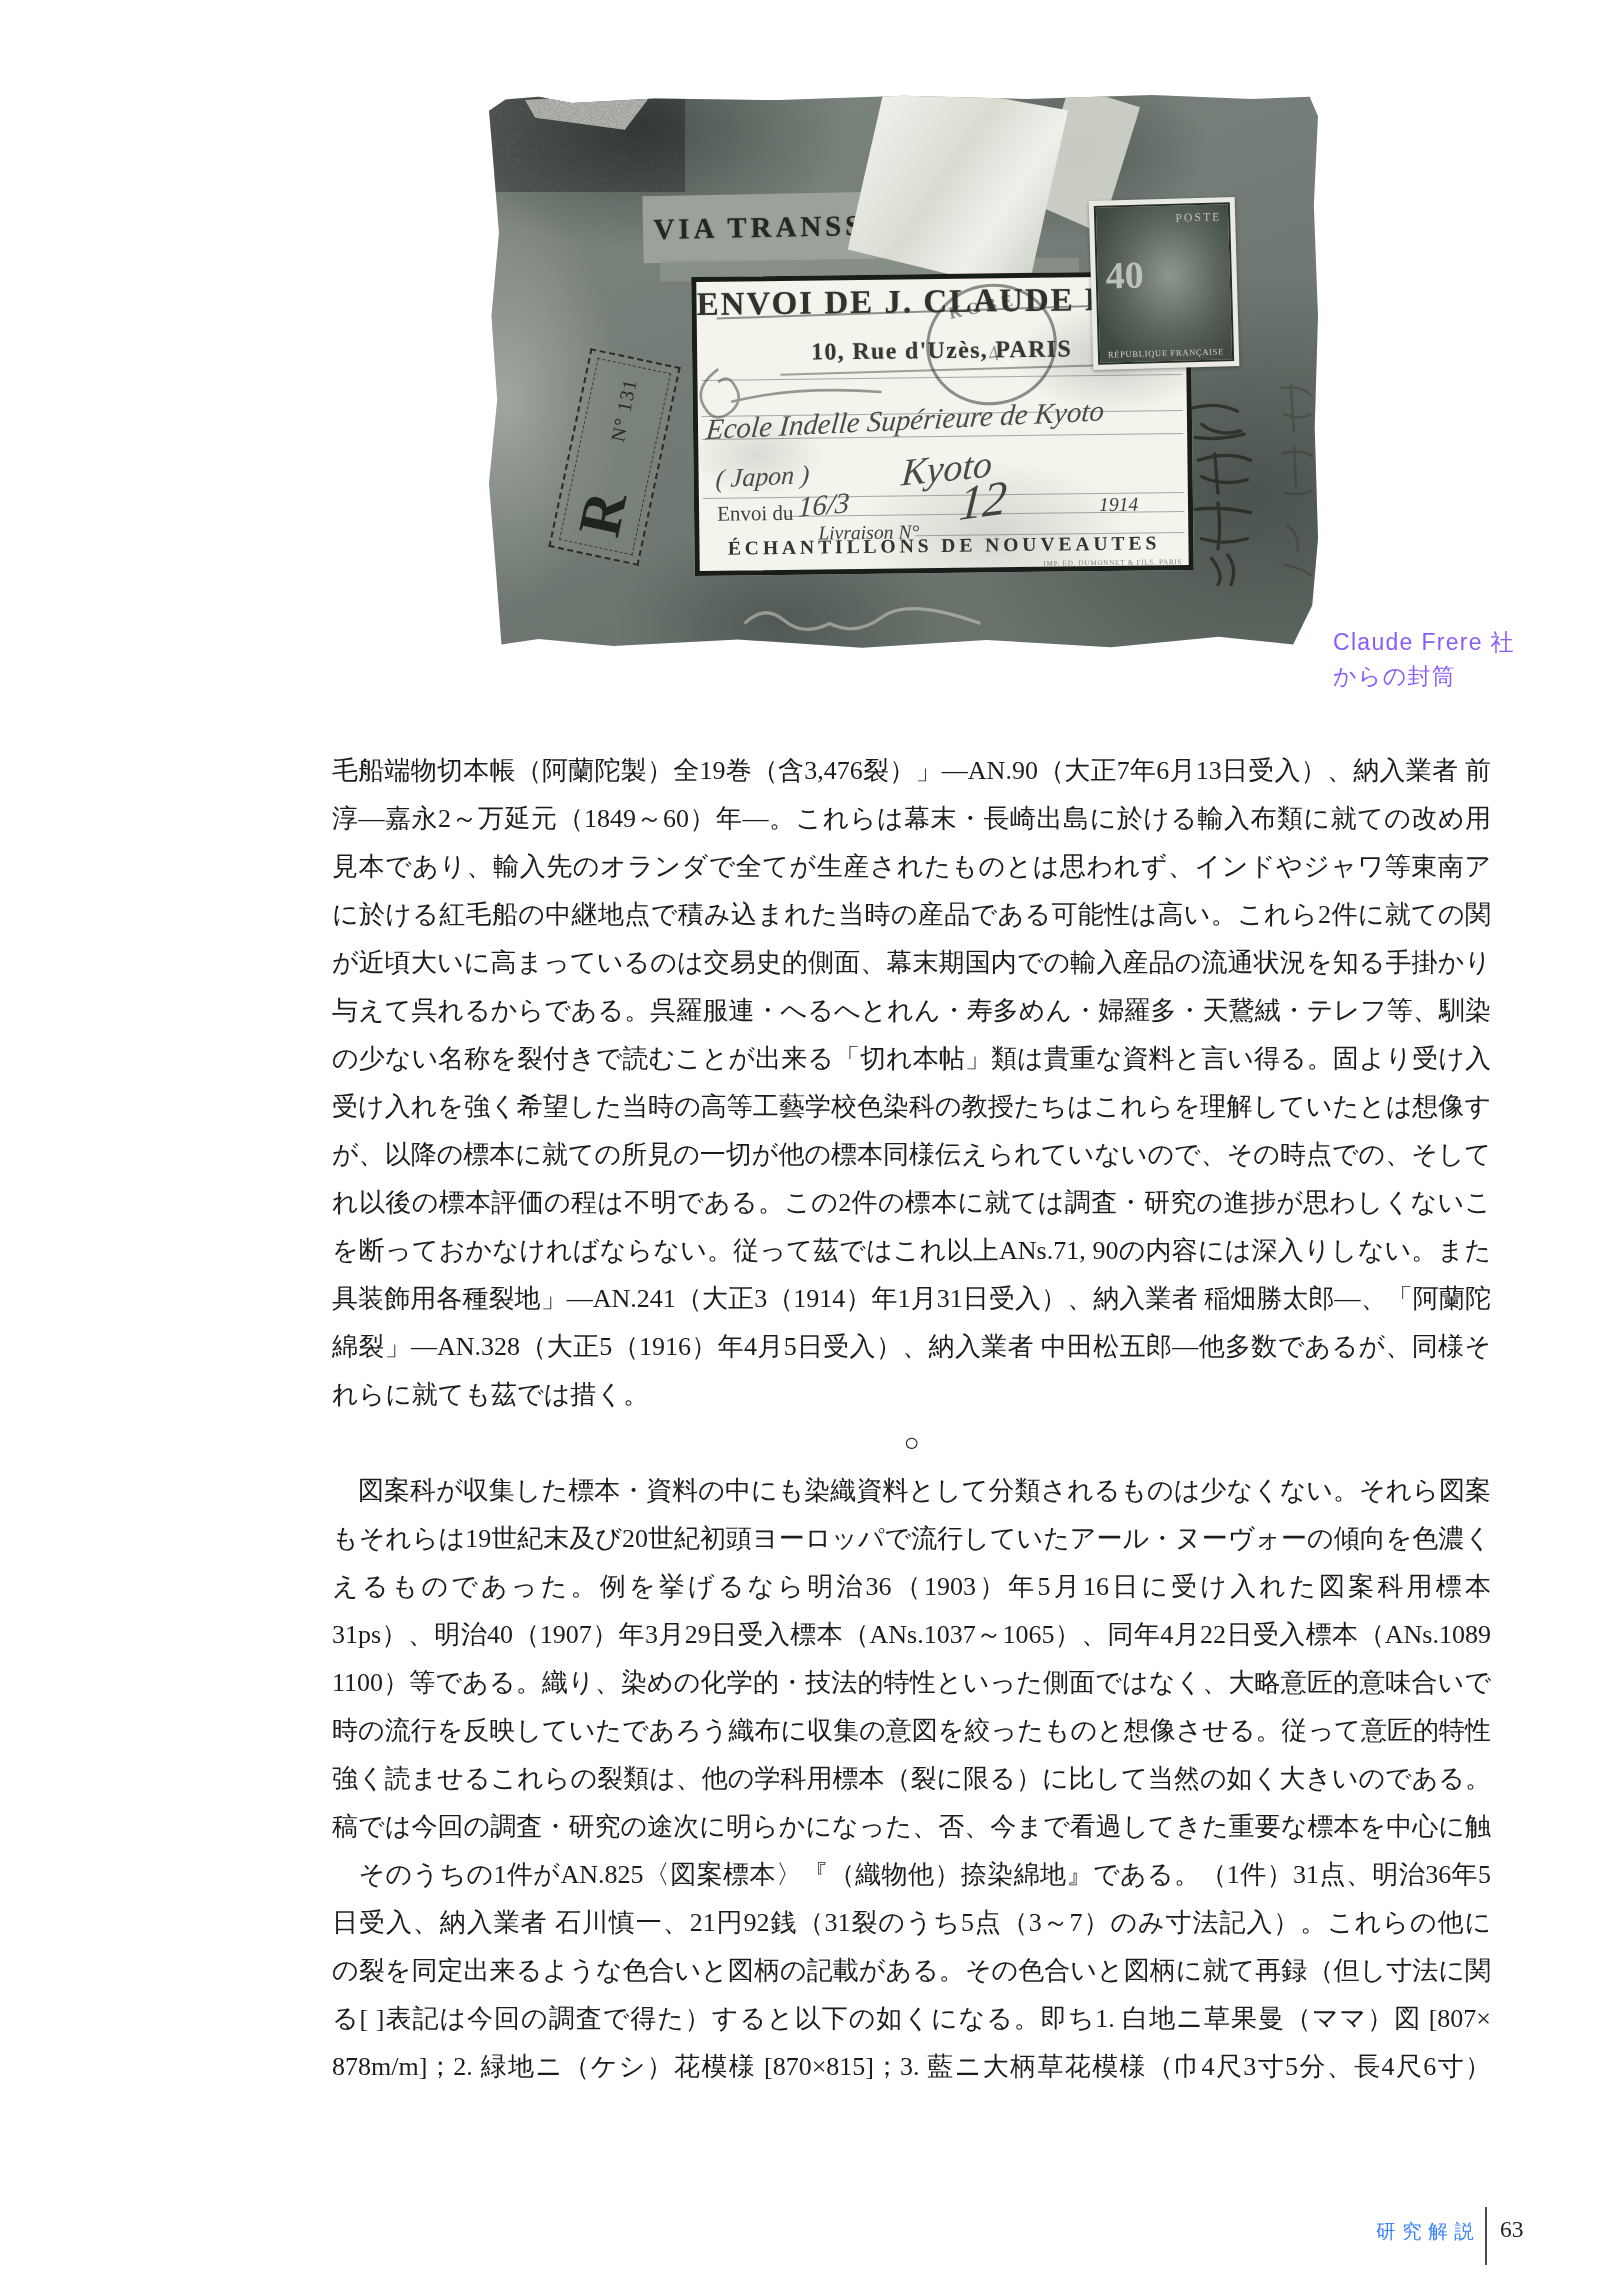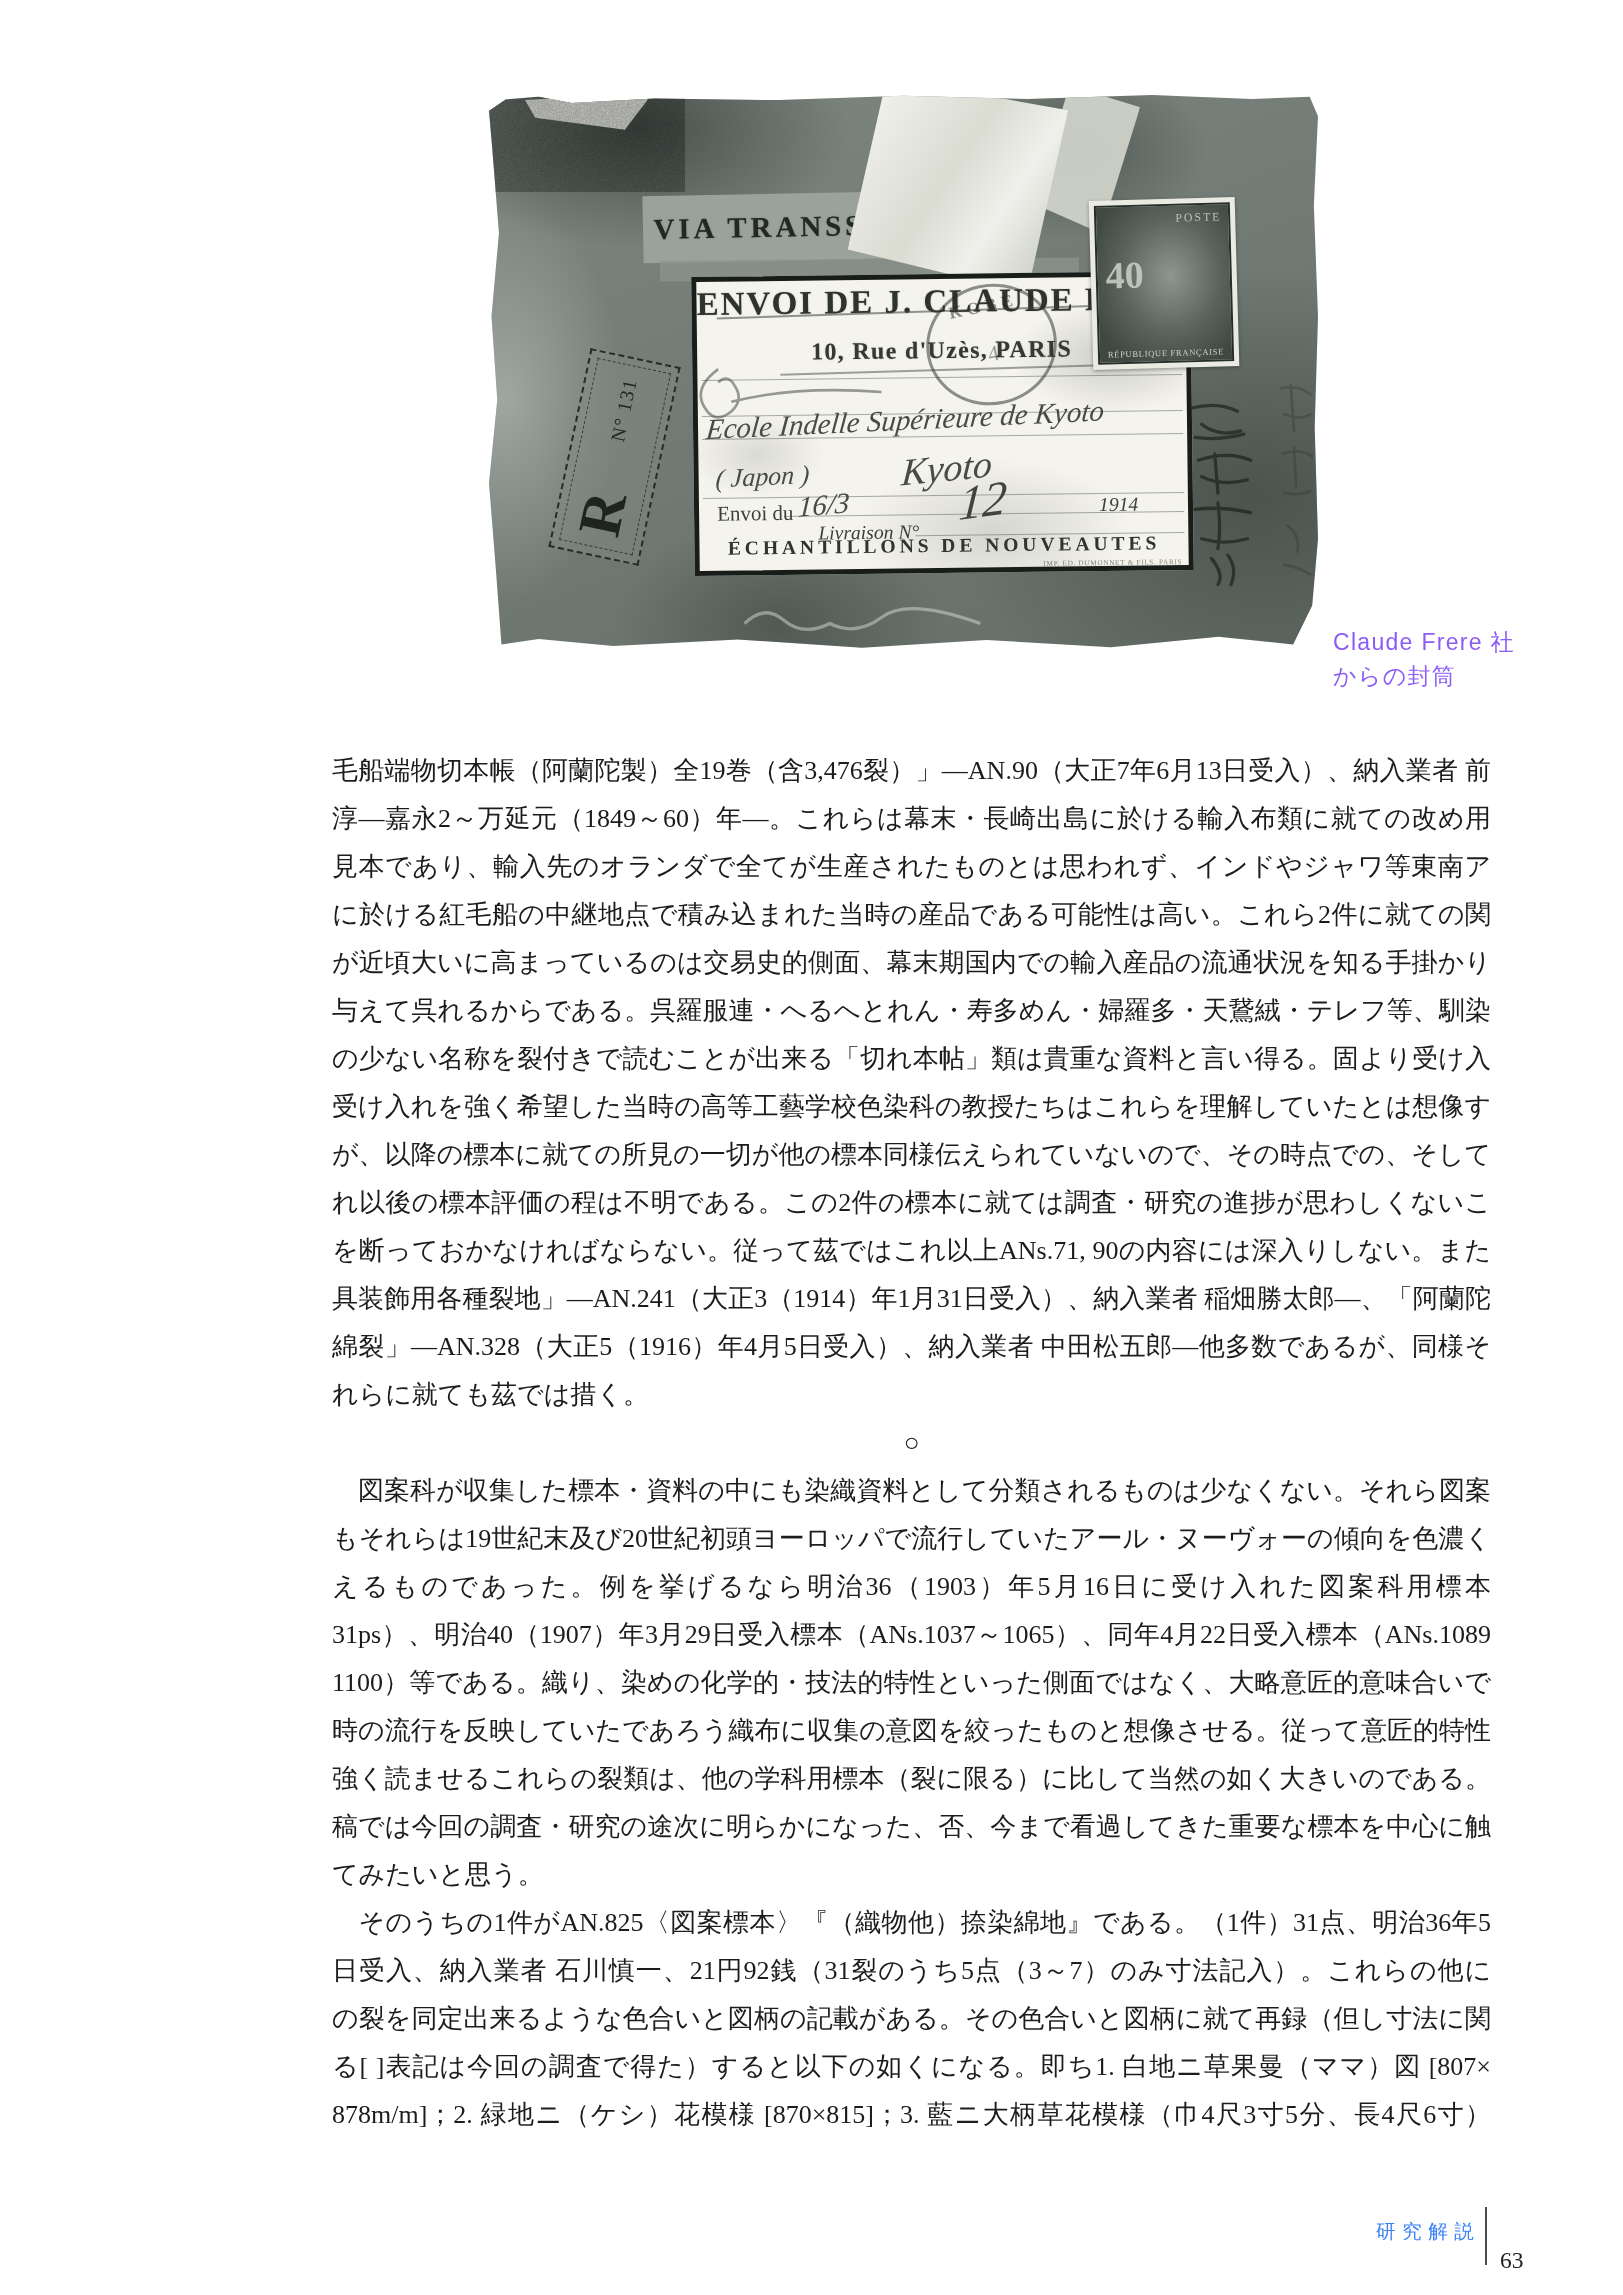--- a/index.html
+++ b/index.html
@@ -107,21 +107,21 @@
   #bodytext{
     position:absolute;left:332px;top:747px;width:1159px;
     font-size:26px;line-height:48px;color:#1c1c1c;
   }
   .ln{height:48px;overflow:hidden;text-align:justify;text-align-last:justify;}
   .ln.end{text-align-last:left;}
   .sep{height:48px;text-align:center;text-align-last:center;font-size:26px;}
   
   #footer-section{position:absolute;left:1376px;top:2218px;font-size:19.6px;letter-spacing:6.5px;color:#3b82f6;}
   #footer-bar{position:absolute;left:1485px;top:2207px;width:2px;height:58px;background:#4a4a4a;}
-  #footer-num{position:absolute;left:1500px;top:2216px;font-size:23.5px;color:#222;margin-top:31px;}
+  #footer-num{position:absolute;left:1500px;top:2216px;font-size:23.5px;color:#222;}
 </style>
 </head>
 <body>
 
 <div id="page">
 
   <div id="photo">
     <div class="env">
       <div class="t-white"></div>
       <div class="tape2"></div>
@@ -227,21 +227,20 @@
     <div class="ln end">れらに就ても茲では措く。</div>
     <div class="sep">○</div>
     <div class="ln">　図案科が収集した標本・資料の中にも染織資料として分類されるものは少なくない。それら図案</div>
     <div class="ln">もそれらは19世紀末及び20世紀初頭ヨーロッパで流行していたアール・ヌーヴォーの傾向を色濃く伝</div>
     <div class="ln">えるものであった。例を挙げるなら明治36（1903）年5月16日に受け入れた図案科用標本（AN.825、</div>
     <div class="ln">31ps）、明治40（1907）年3月29日受入標本（ANs.1037～1065）、同年4月22日受入標本（ANs.1089～</div>
     <div class="ln">1100）等である。織り、染めの化学的・技法的特性といった側面ではなく、大略意匠的意味合いで当</div>
     <div class="ln">時の流行を反映していたであろう織布に収集の意図を絞ったものと想像させる。従って意匠的特性を</div>
     <div class="ln">強く読ませるこれらの裂類は、他の学科用標本（裂に限る）に比して当然の如く大きいのである。本</div>
     <div class="ln">稿では今回の調査・研究の途次に明らかになった、否、今まで看過してきた重要な標本を中心に触れ</div>
-    <div class="ln end">てみたいと思う。</div>
     <div class="ln">　そのうちの1件がAN.825〈図案標本〉『（織物他）捺染綿地』である。（1件）31点、明治36年5月16</div>
     <div class="ln">日受入、納入業者 石川慎一、21円92銭（31裂のうち5点（3～7）のみ寸法記入）。これらの他に個々</div>
     <div class="ln">の裂を同定出来るような色合いと図柄の記載がある。その色合いと図柄に就て再録（但し寸法に関す</div>
     <div class="ln">る[ ]表記は今回の調査で得た）すると以下の如くになる。即ち1. 白地ニ草果曼（ママ）図 [807×</div>
     <div class="ln">878m/m]；2. 緑地ニ（ケシ）花模様 [870×815]；3. 藍ニ大柄草花模様（巾4尺3寸5分、長4尺6寸）</div>
   </div>
 
   <div id="footer-section">研究解説</div>
   <div id="footer-bar"></div>
   <div id="footer-num">63</div>

